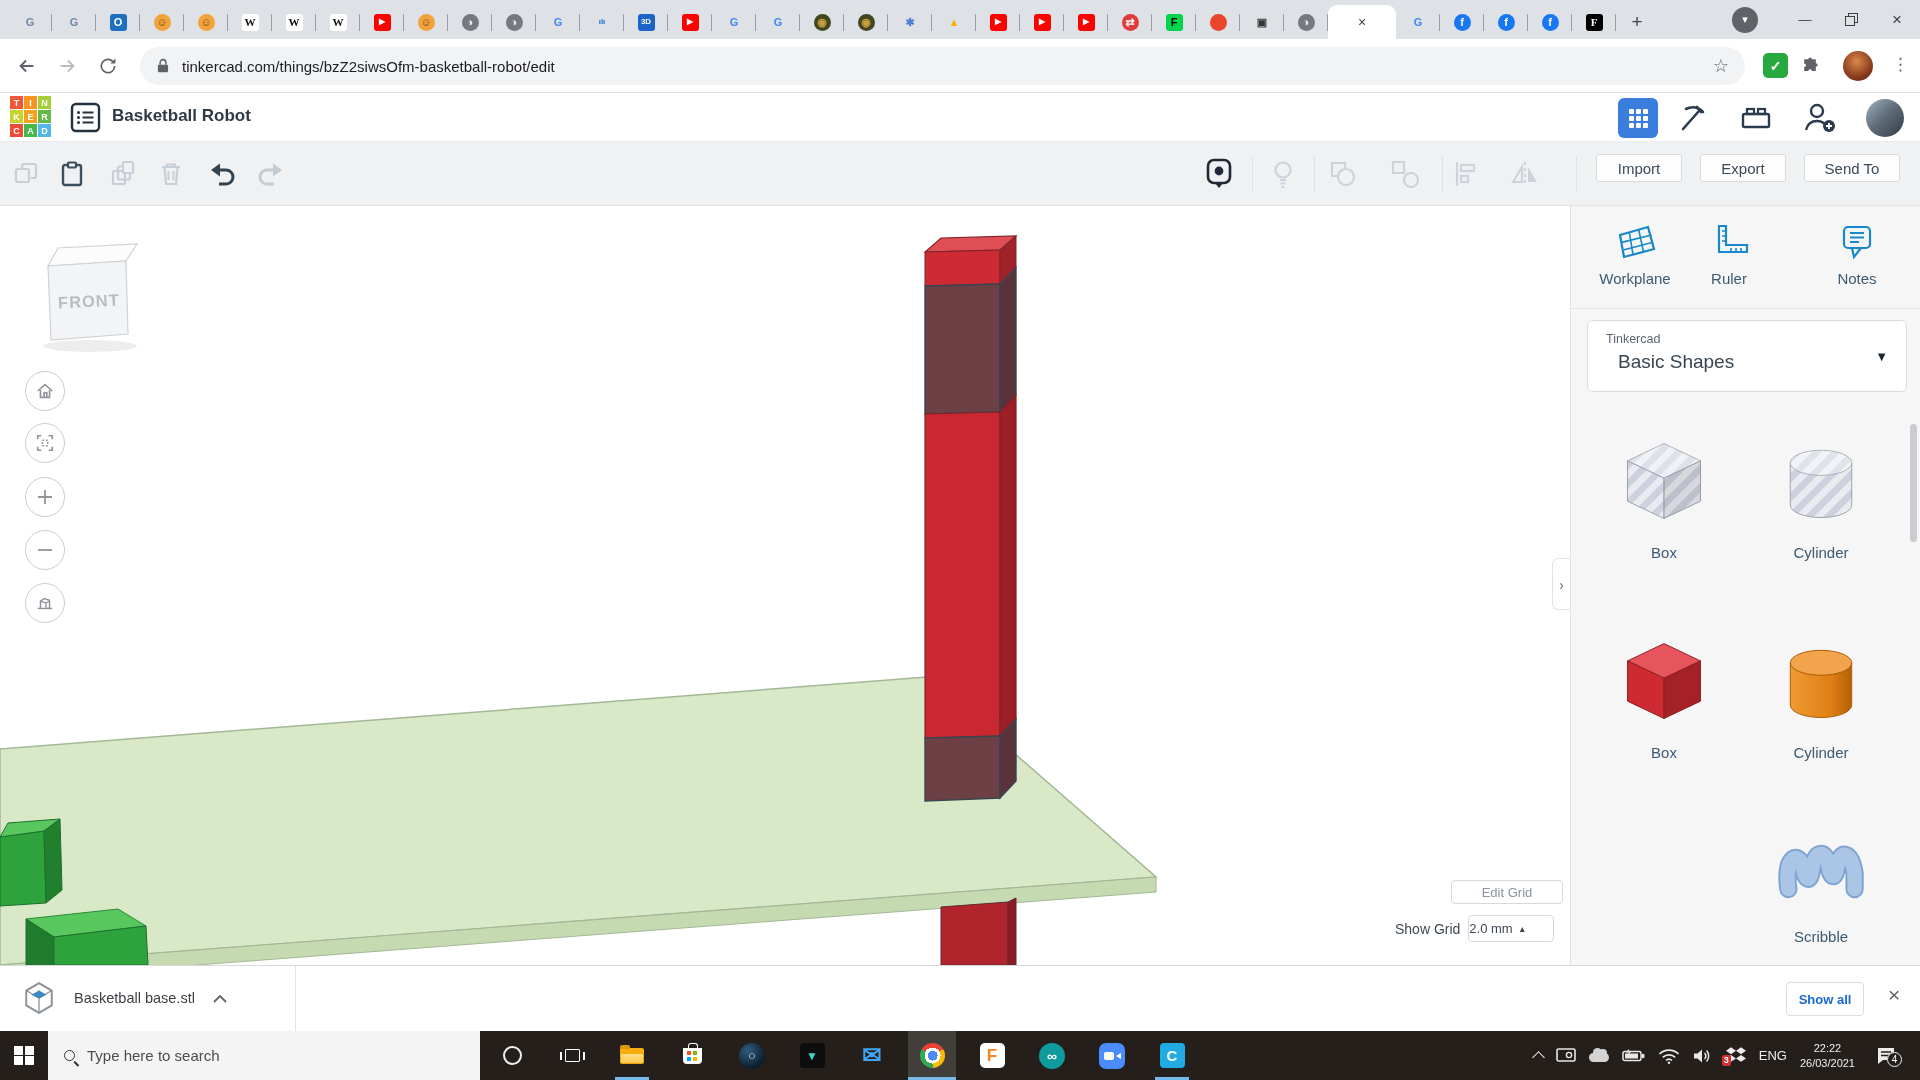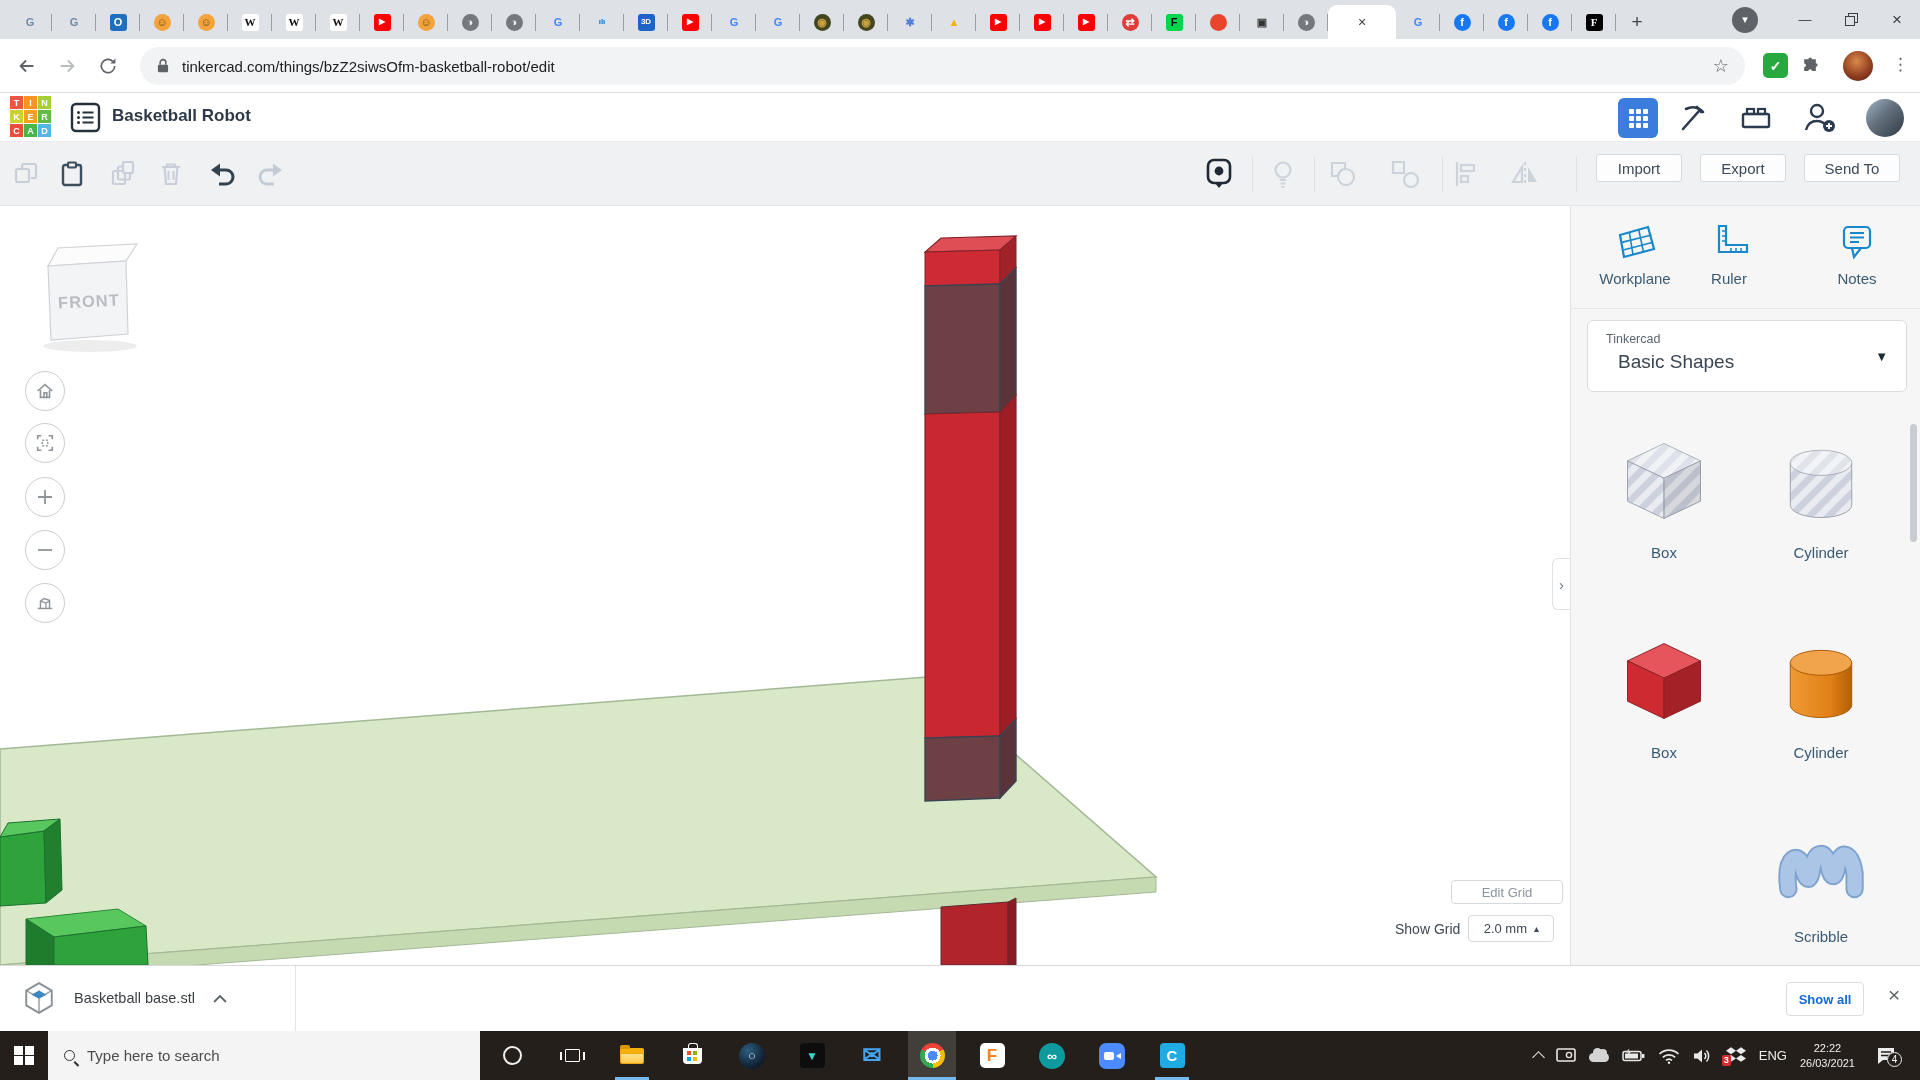--- a/index.html
+++ b/index.html
@@ -44,21 +44,21 @@
   .tbic{position:absolute;top:17px;width:30px;height:30px;display:flex;align-items:center;justify-content:center;cursor:pointer}
   .tbsep{position:absolute;top:14px;width:1px;height:36px;background:#dfe1e5}
   .tbbtn{position:absolute;top:12px;height:28px;background:#fdfdfe;border:1px solid #d5dade;border-radius:3px;color:#3c4a57;font-size:15px;display:flex;align-items:center;justify-content:center;cursor:pointer}
   
   #main{position:absolute;left:0;top:206px;width:1920px;height:759px}
   #viewport{position:absolute;left:0;top:0;width:1570px;height:759px;background:#fff;overflow:hidden}
   .navcirc{position:absolute;left:25px;width:40px;height:40px;border-radius:50%;background:#fff;border:1px solid #c9cdd2;display:flex;align-items:center;justify-content:center;cursor:pointer}
   #editgrid{position:absolute;left:1451px;top:674px;width:112px;height:24px;background:#fff;border:1px solid #d5d9dd;border-radius:4px;color:#8b949e;font-size:13px;display:flex;align-items:center;justify-content:center;cursor:pointer}
   #snapwrap{position:absolute;left:1395px;top:709px;display:flex;align-items:center;gap:8px}
   #snaplabel{color:#3f4854;font-size:14px}
-  #snapval{width:86px;height:27px;background:#fff;border:1px solid #d5d9dd;border-radius:4px;color:#3f4854;font-size:13px;display:flex;align-items:center;justify-content:center;gap:7px;cursor:pointer}
+  #snapval{width:86px;height:27px;background:#fff;border:1px solid #d5d9dd;border-radius:4px;color:#3f4854;font-size:13px;display:flex;align-items:center;gap:7px;cursor:pointer}
   #collapse{position:absolute;left:1552px;top:352px;width:18px;height:52px;background:#fff;border:1px solid #e0e2e5;border-right:none;border-radius:6px 0 0 6px;color:#6d7680;font-size:15px;display:flex;align-items:center;justify-content:center;cursor:pointer}
   
   #panel{position:absolute;left:1570px;top:0;width:350px;height:759px;background:#f6f6f7;border-left:1px solid #e2e2e4}
   .ptool{position:absolute;top:16px;width:96px;display:flex;flex-direction:column;align-items:center;gap:8px;cursor:pointer}
   .ptool .plabel{font-size:15px;color:#3b5a72}
   #pdivider{position:absolute;left:0;top:102px;width:350px;height:1px;background:#e4e5e7}
   #collection{position:absolute;left:16px;top:114px;width:320px;height:72px;background:#fff;border:1px solid #d9dcdf;border-radius:6px;cursor:pointer}
   #collbrand{position:absolute;left:18px;top:11px;font-size:12.5px;color:#5a6672}
   #collname{position:absolute;left:30px;top:30px;font-size:19px;color:#39454f}
   #collcaret{position:absolute;right:18px;top:28px;font-size:13px;color:#1e2830}

